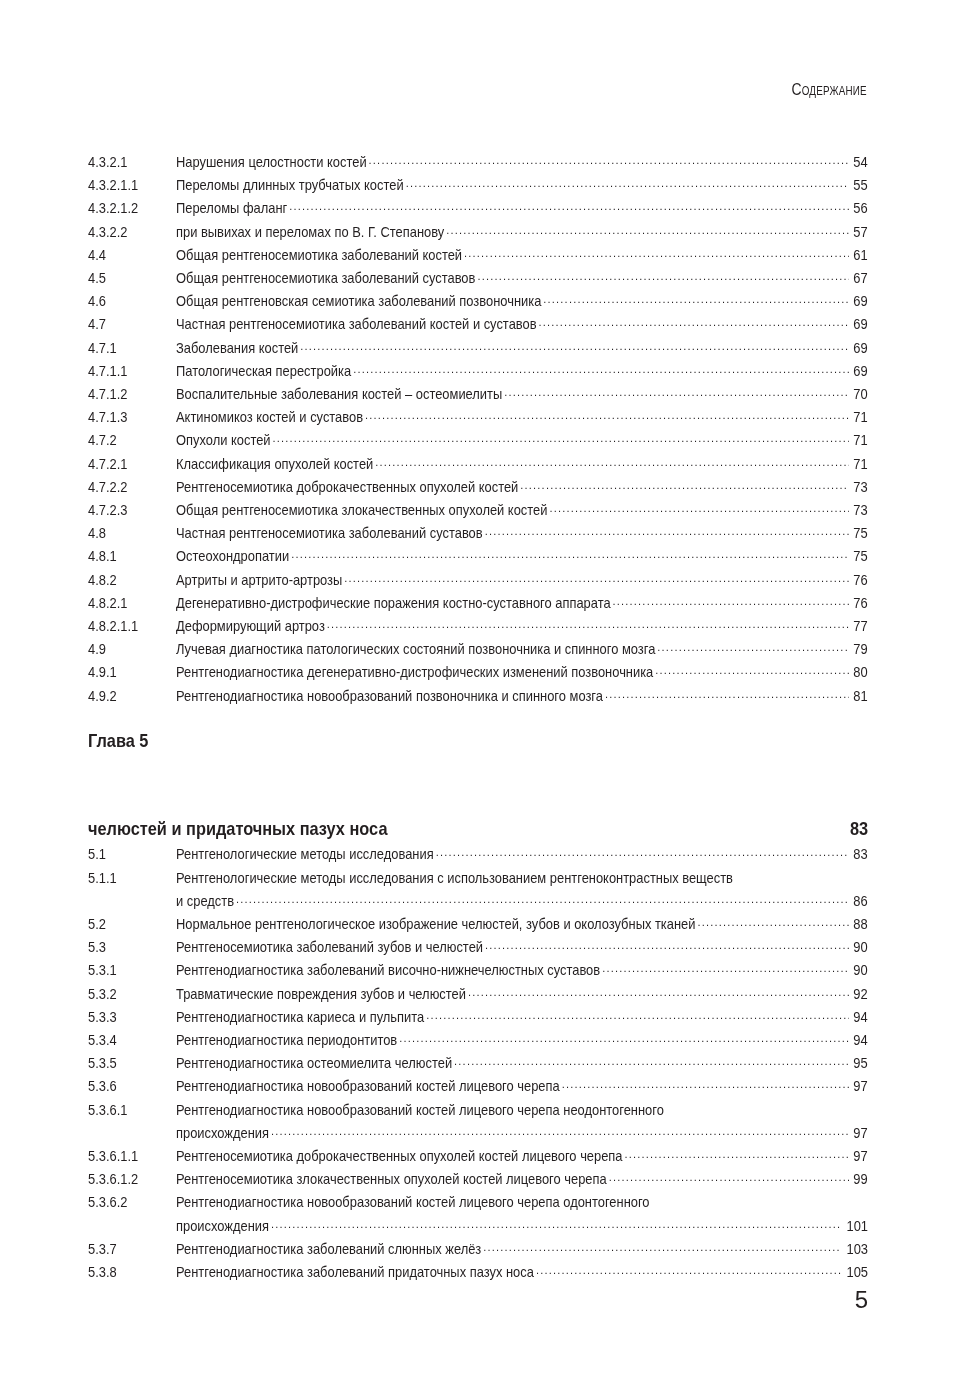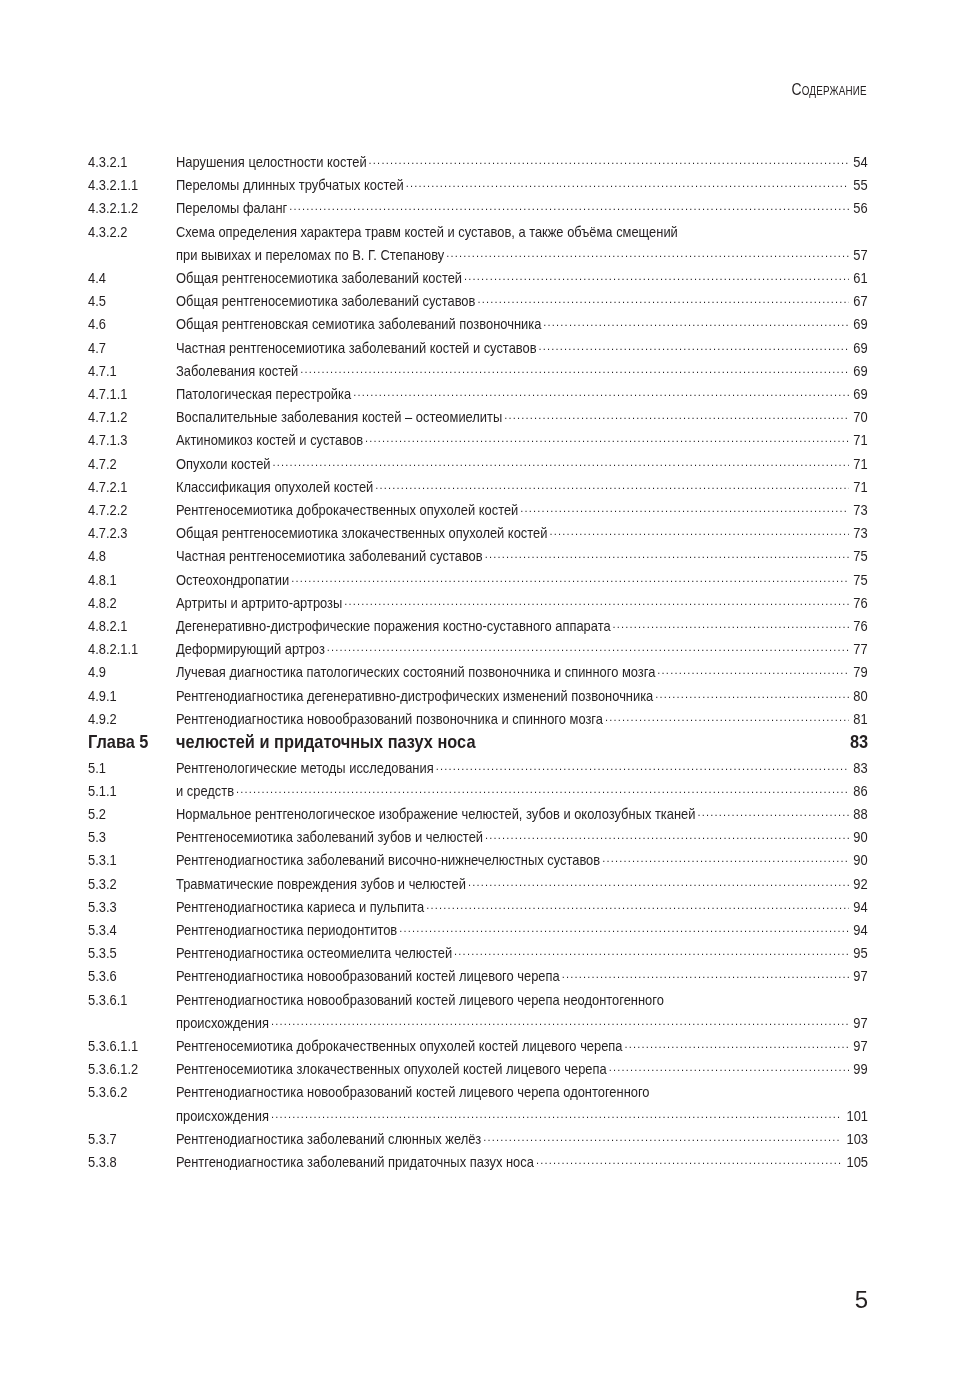--- a/index.html
+++ b/index.html
@@ -40,22 +40,22 @@
       margin: 0 2px; position: relative; top: -1px;
     }
     .page {
       flex: 0 0 auto; text-align: right; white-space: nowrap;
       transform: scaleX(0.86); transform-origin: right center;
     }
     .squeeze {
       display: inline-block; transform-origin: left center;
     }
     .chapter {
-      display: flex; margin-bottom: 2px;
-      font-weight: bold; font-size: 19px; line-height: 23.5px;
+      display: flex; margin-top: 22px; margin-bottom: 2px;
+      font-weight: bold; font-size: 19px; line-height: 23.5px; flex-direction: column;
     }
     .chapter .num {
       width: 88px; flex: 0 0 88px;
       transform: scaleX(0.86); transform-origin: left center;
     }
     .chapter .ch-body { flex: 1; }
     .chapter .ch-line { display: flex; justify-content: space-between; white-space: nowrap; }
     .chapter .ch-text { display: inline-block; transform: scaleX(0.86); transform-origin: left center; }
     .chapter .ch-page { display: inline-block; transform: scaleX(0.86); transform-origin: right center; }
     .folio {
@@ -97,23 +97,20 @@
             <span class="lead-text squeeze" style="transform: scaleX(0.86); margin-right: -18.1125px;">Переломы фаланг</span>
             <span class="dots">............................................................................................................................................................................................................................................................................................................</span>
             <span class="page">56</span>
           </div>
         </div>
       </div>
       <div class="toc-entry">
         <div class="num">4.3.2.2</div>
         <div class="body-wrap">
           <div class="line leader-line">
-            <span class="lead-text squeeze" style="transform: scaleX(0.86); margin-right: -81.69px;">Схема определения характера травм костей и суставов, а также объёма смещений</span>
-          </div>
-          <div class="line leader-line">
             <span class="lead-text squeeze" style="transform: scaleX(0.86); margin-right: -43.6734px;">при вывихах и переломах по В. Г. Степанову</span>
             <span class="dots">............................................................................................................................................................................................................................................................................................................</span>
             <span class="page">57</span>
           </div>
         </div>
       </div>
       <div class="toc-entry">
         <div class="num">4.4</div>
         <div class="body-wrap">
           <div class="line leader-line">
@@ -333,20 +330,23 @@
             <span class="lead-text squeeze" style="transform: scaleX(0.86); margin-right: -41.9431px;">Рентгенологические методы исследования</span>
             <span class="dots">............................................................................................................................................................................................................................................................................................................</span>
             <span class="page">83</span>
           </div>
         </div>
       </div>
       <div class="toc-entry">
         <div class="num">5.1.1</div>
         <div class="body-wrap">
           <div class="line leader-line">
+            <span class="lead-text squeeze" style="transform: scaleX(0.86); margin-right: -90.6697px;">Рентгенологические методы исследования с использованием рентгеноконтрастных веществ</span>
+          </div>
+          <div class="line leader-line">
             <span class="lead-text squeeze" style="transform: scaleX(0.86); margin-right: -9.45px;">и средств</span>
             <span class="dots">............................................................................................................................................................................................................................................................................................................</span>
             <span class="page">86</span>
           </div>
         </div>
       </div>
       <div class="toc-entry">
         <div class="num">5.2</div>
         <div class="body-wrap">
           <div class="line leader-line">

